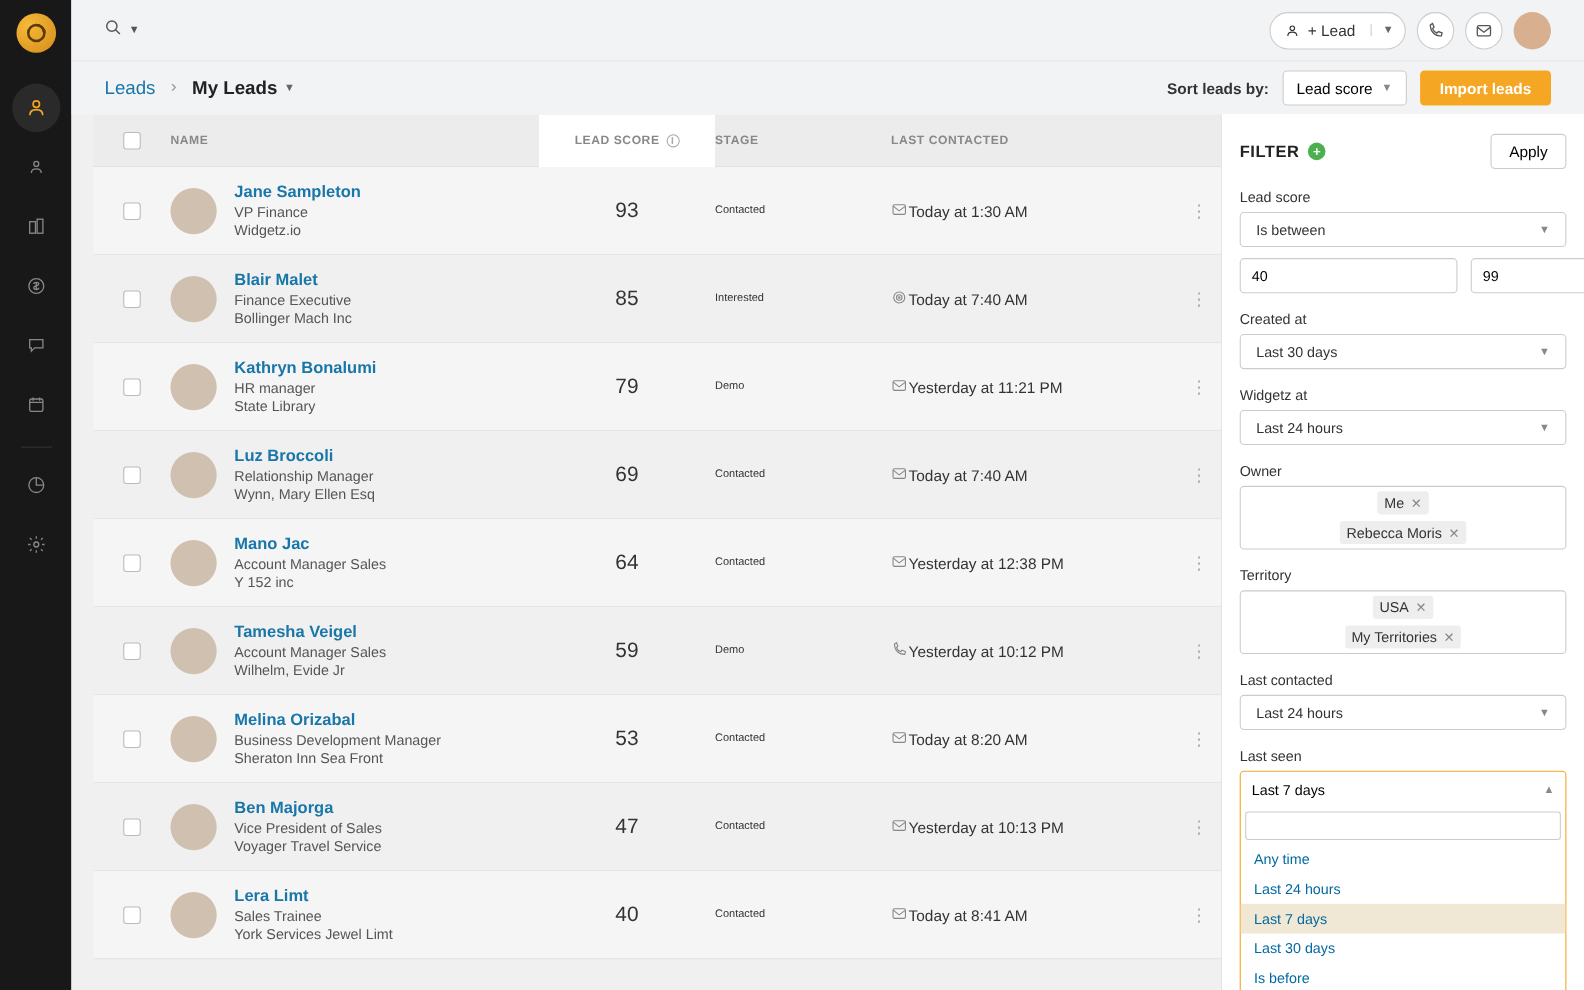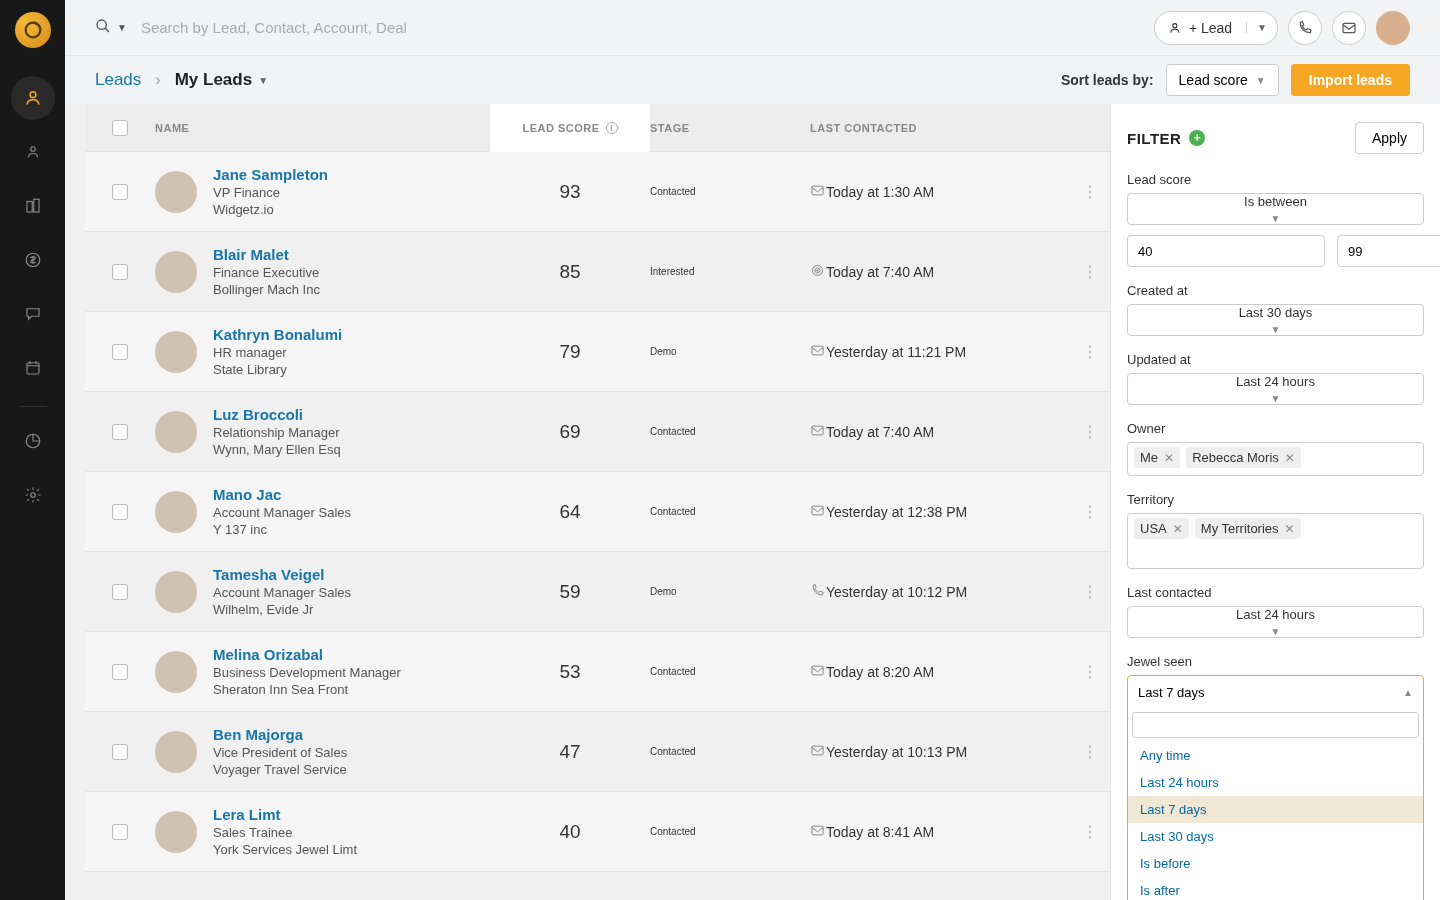--- a/index.html
+++ b/index.html
@@ -54,25 +54,25 @@
 .contact { display:flex; align-items:center; font-size:14px; color:#333; }
 .contact-icon { color:#888; width:16px; }
 .rowmenu { color:#aaa; cursor:pointer; padding:0 12px; font-size:16px; }
 .filter-panel { width:330px; background:#fff; border-left:1px solid #e5e5e5; padding:18px 16px; overflow-y:auto; position:relative; }
 .filter-head { display:flex; align-items:center; justify-content:space-between; margin-bottom:18px; }
 .filter-title { font-size:15px; font-weight:700; letter-spacing:0.5px; color:#222; display:flex; align-items:center; gap:8px; }
 .plus-badge { width:16px; height:16px; border-radius:50%; background:#4caf50; color:#fff; font-size:12px; display:flex; align-items:center; justify-content:center; cursor:pointer; }
 .applybtn { border:1px solid #ccc; background:#fff; border-radius:4px; height:32px; padding:0 16px; font-size:14px; cursor:pointer; }
 .fg { margin-bottom:16px; }
 .fg-label { font-size:13px; color:#333; margin-bottom:6px; }
-.sel { width:100%; height:32px; border:1px solid #ccc; border-radius:4px; background:#fff; padding:0 14px; font-size:13px; display:flex; align-items:center; justify-content:space-between; cursor:pointer; color:#333;flex-direction:column; }
+.sel { width:100%; height:32px; border:1px solid #ccc; border-radius:4px; background:#fff; padding:0 14px; font-size:13px; display:flex; align-items:center; justify-content:space-between; cursor:pointer; color:#333; }
 .sel .caret { font-size:10px; color:#888; }
 .range-row { display:flex; gap:12px; }
 .range-row input { flex:1; height:32px; border:1px solid #ccc; border-radius:4px; padding:0 10px; font-size:13px; }
-.tagbox { min-height:34px; border:1px solid #ccc; border-radius:4px; padding:4px 6px; display:flex; flex-wrap:wrap; gap:6px; align-items:flex-start; }
+.tagbox { min-height:34px; border:1px solid #ccc; border-radius:4px; padding:4px 6px; display:flex; flex-wrap:wrap; gap:6px; align-items:center;flex-direction:column; }
 .tag { background:#eee; border-radius:3px; padding:3px 6px; font-size:13px; color:#333; display:flex; align-items:center; gap:6px; }
 .tag .x { color:#888; cursor:pointer; font-size:12px; }
 .lastseen-wrap { border:1px solid #f5a623; border-radius:4px; }
 .lastseen-sel { width:100%; height:32px; border:none; background:transparent; padding:0 10px; font-size:13px; display:flex; align-items:center; justify-content:space-between; cursor:pointer; }
 .dd-search { margin:4px; }
 .dd-search input { width:100%; height:26px; border:1px solid #ccc; border-radius:3px; padding:0 8px; font-size:12px; }
 .dd-list { }
 .dd-item { padding:6px 12px; font-size:13px; color:#0369a1; cursor:pointer; }
 .dd-item.sel-opt { background:#f0e8d5; }
 .infoicon{ display:inline-flex; width:12px;height:12px;border:1px solid #aaa;border-radius:50%;font-size:9px;align-items:center;justify-content:center;color:#aaa;}
@@ -141,21 +141,20 @@
 
   <div class="topbar">
     <div class="search-wrap">
       <span class="search-icon">
         <svg width="16" height="16" viewBox="0 0 24 24" fill="none" stroke="currentColor" stroke-width="2">
             <circle cx="10" cy="10" r="7"></circle>
             <path d="M21 21l-6-6"></path>
           </svg>
       </span>
       <span class="search-caret">▼</span>
-      <input class="search-input" placeholder="Search by Lead, Contact, Account, Deal" style="">
     </div>
     <div class="top-actions">
       <div class="pillbtn">
         <span class="main-part">
           <svg width="14" height="14" viewBox="0 0 24 24" fill="none" stroke="currentColor" stroke-width="1.8">
               <circle cx="10" cy="8" r="3.5"></circle>
               <path d="M3 20c0-4 3-6 7-6s7 2 7 6"></path>
             </svg>
           <span>+ Lead</span>
         </span>
@@ -305,21 +304,21 @@
           </div>
           <div class="row">
     <div class="col-check">
               <div class="chk"></div>
             </div>
     <div class="lead-cell col-name">
       <div class="av"></div>
       <div class="leadinfo">
         <span class="leadname">Mano Jac</span>
         <span class="leadtitle">Account Manager Sales</span>
-        <span class="leadcompany">Y 137 inc</span>
+        <span class="leadcompany">Y 152 inc</span>
       </div>
     </div>
     <div class="col-score score">64</div>
     <div class="col-stage stage">Contacted</div>
     <div class="col-contact contact">
       <span class="contact-icon"><svg width="15" height="15" viewBox="0 0 24 24" fill="none" stroke="currentColor" stroke-width="1.6">
                   <rect x="3" y="5" width="18" height="14" rx="2"></rect>
                   <path d="M3 7l9 7 9-7"></path>
                 </svg></span>
       <span>Yesterday at 12:38 PM</span>
@@ -443,21 +442,21 @@
 
       <div class="fg">
         <div class="fg-label">Created at</div>
         <div class="sel">
           <span>Last 30 days</span>
             <span class="caret">▼</span>
         </div>
       </div>
 
       <div class="fg">
-        <div class="fg-label">Updated at</div>
+        <div class="fg-label">Widgetz at</div>
         <div class="sel">
           <span>Last 24 hours</span>
             <span class="caret">▼</span>
         </div>
       </div>
 
       <div class="fg">
         <div class="fg-label">Owner</div>
         <div class="tagbox" id="owner-tags">
             <span class="tag">
@@ -487,21 +486,21 @@
 
       <div class="fg">
         <div class="fg-label">Last contacted</div>
         <div class="sel">
           <span>Last 24 hours</span>
             <span class="caret">▼</span>
         </div>
       </div>
 
       <div class="fg">
-        <div class="fg-label">Jewel seen</div>
+        <div class="fg-label">Last seen</div>
         <div class="lastseen-wrap">
           <div class="lastseen-sel">
             <span>Last 7 days</span>
             <span class="caret" style="font-size:10px;color:#888">▲</span>
           </div>
           <div class="dd-search"><input style=""></div>
           <div class="dd-list" id="lastseen-opts">
               <div class="dd-item">Any time</div>
               <div class="dd-item">Last 24 hours</div>
               <div class="dd-item sel-opt">Last 7 days</div>

